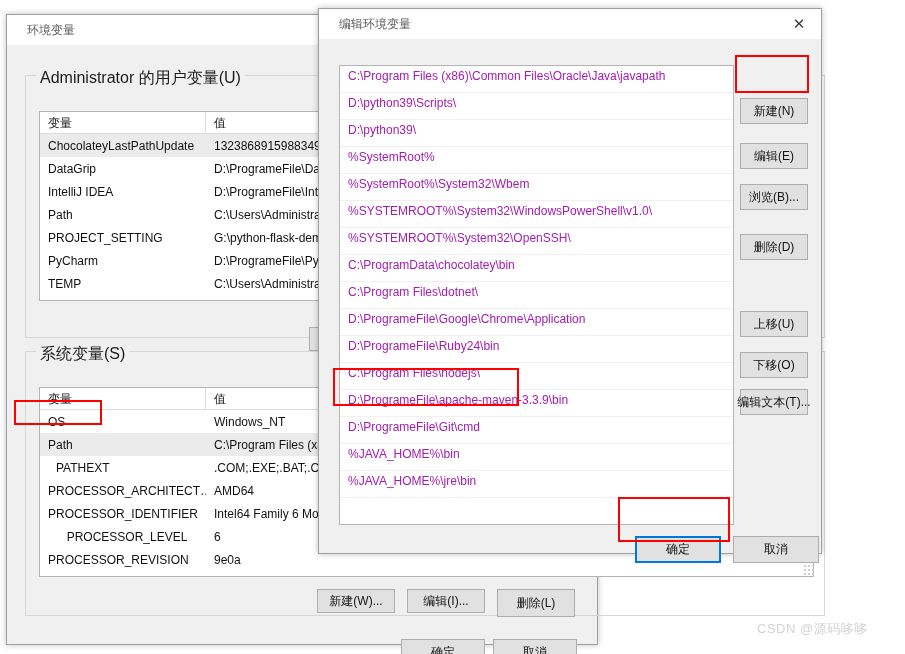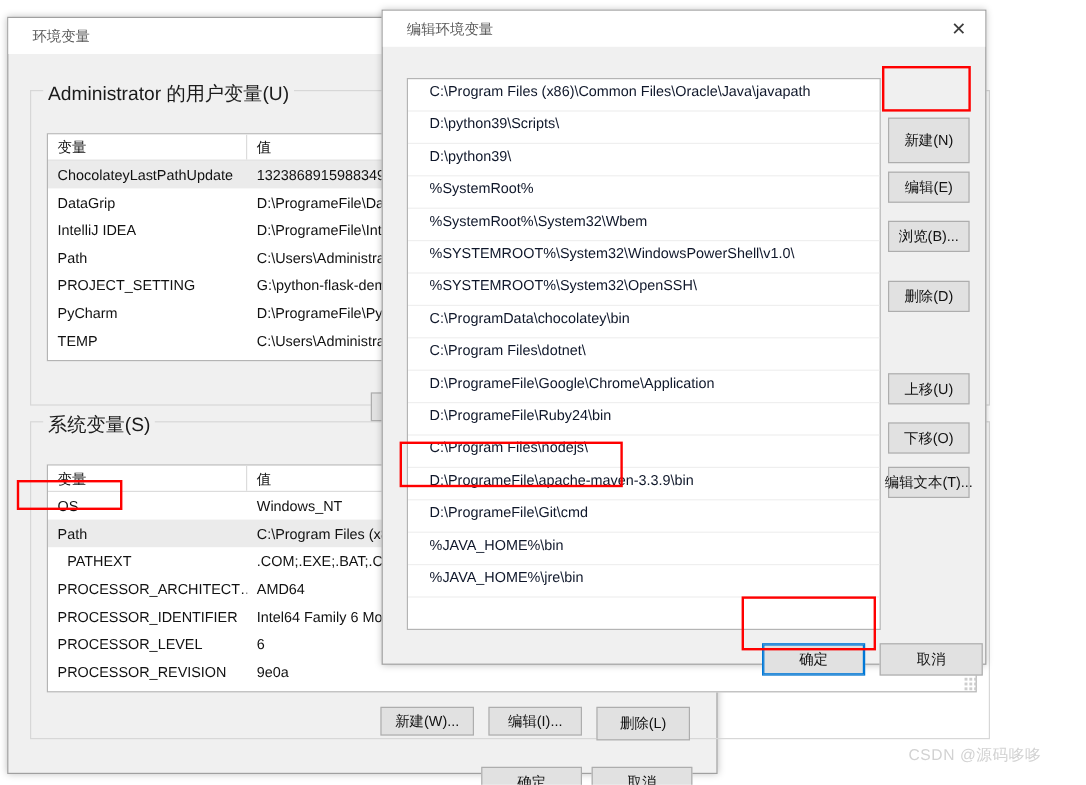--- a/index.html
+++ b/index.html
@@ -112,23 +112,23 @@
   
   .pathlist {
     position: absolute;
     background: #ffffff;
     border: 1px solid #b4b4b4;
     overflow: hidden;
   }
   .pathrow {
     height: 27px;
     line-height: 21px;
-    padding-left: 18px;
-    font-size: 12px;
-    color: #0f172a;
+    padding-left: 8px;
+    font-size: 12px;
+    color: #a21caf;
     border-bottom: 1px solid #efefef;
     white-space: nowrap;
     overflow: hidden;
   }
 
   
   .redbox {
     position: absolute;
     border: 2px solid #ff0000;
     pointer-events: none;
@@ -229,21 +229,21 @@
             </div>
             <div class="lv-row">
               <div class="c" style="width: 166px;">PROCESSOR_ARCHITECT…</div>
               <div class="c" style="flex: 1 1 0%;">AMD64</div>
             </div>
             <div class="lv-row">
               <div class="c" style="width: 166px;">PROCESSOR_IDENTIFIER</div>
               <div class="c" style="flex: 1 1 0%;">Intel64 Family 6 Mod…</div>
             </div>
             <div class="lv-row">
-              <div class="c" style="width: 166px;">PROCESSOR_LEVEL</div>
+              <div class="c" style="width: 166px; text-align: center;">PROCESSOR_LEVEL</div>
               <div class="c" style="flex: 1 1 0%;">6</div>
             </div>
             <div class="lv-row">
               <div class="c" style="width: 166px;">PROCESSOR_REVISION</div>
               <div class="c" style="flex: 1 1 0%;">9e0a</div>
             </div>
           </div>
       </div>
 
       <div class="btn" style="left:310px; top:544px; width:78px; height:24px;">新建(W)...</div>
@@ -289,21 +289,21 @@
             <div class="pathrow">%JAVA_HOME%\jre\bin</div>
             <div class="pathrow"></div>
             <div class="pathrow"></div>
             <div class="pathrow"></div>
             <div class="pathrow"></div>
             <div class="pathrow"></div>
           </div>
       </div>
 
       <div id="side-buttons">
-          <div class="btn" style="left: 421px; top: 59px; width: 68px; height: 38px;">新建(N)</div>
+          <div class="btn" style="left: 421px; top: 59px; width: 68px; height: 26px;">新建(N)</div>
           <div class="btn" style="left: 421px; top: 104px; width: 68px; height: 26px;">编辑(E)</div>
           <div class="btn" style="left: 421px; top: 145px; width: 68px; height: 26px;">浏览(B)...</div>
           <div class="btn" style="left: 421px; top: 186px; width: 68px; height: 26px; margin-top: 9px;">删除(D)</div>
           <div class="btn" style="left: 421px; top: 272px; width: 68px; height: 26px;">上移(U)</div>
           <div class="btn" style="left: 421px; top: 313px; width: 68px; height: 26px;">下移(O)</div>
           <div class="btn" style="left: 421px; top: 350px; width: 68px; height: 26px;">编辑文本(T)...</div>
         </div>
 
       <div class="btn default" style="left:316px; top:497px; width:86px; height:27px;">确定</div>
       <div class="btn" style="left:414px; top:497px; width:86px; height:27px;">取消</div>

